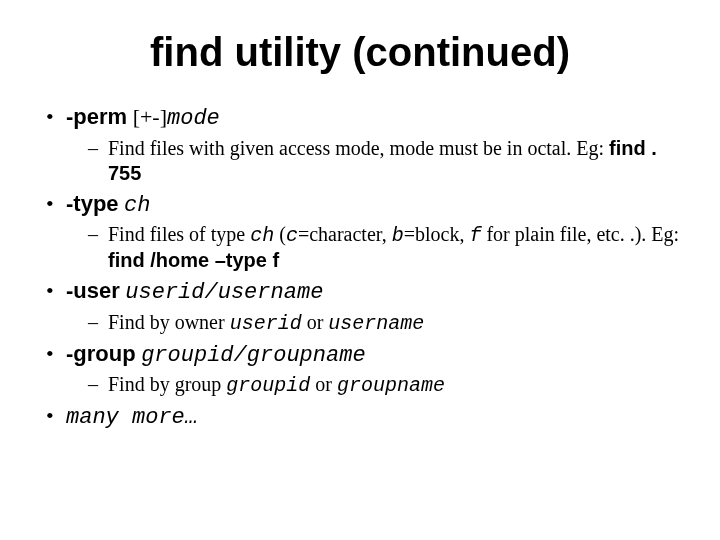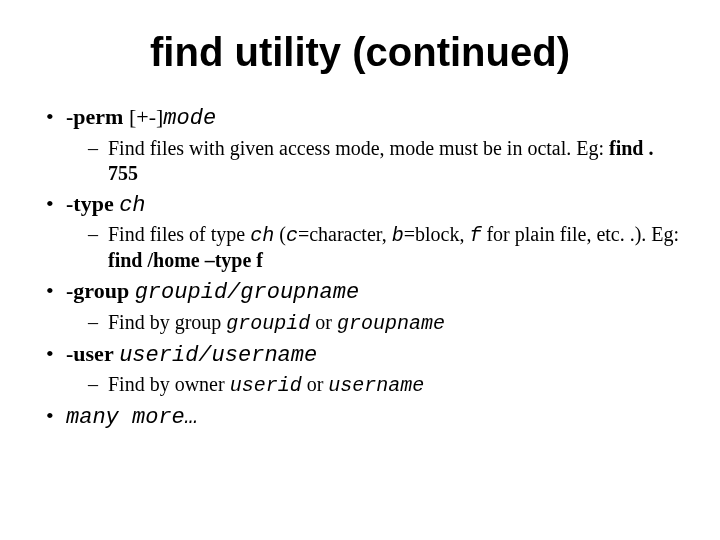--- a/index.html
+++ b/index.html
@@ -55,21 +55,21 @@
     font-size: 20px;
     line-height: 1.25;
   }
   ul.sub > li::before {
     content: "–";
     position: absolute;
     left: 0;
     top: 0;
   }
   .mono {
-    font-family: Liberation Serif, serif;
+    font-family: Liberation Sans, sans-serif;
     font-weight: bold;
   }
   .ital { font-style: italic; font-family: Liberation Mono, monospace; }
 </style>
 </head>
 <body>
 
 <div class="slide">
   <h1 class="title">find utility (continued)</h1>
 
@@ -87,33 +87,33 @@
     <li>
       <span class="mono">-type</span><span> </span><span class="ital">ch</span>
       <ul class="sub">
         <li>
           <span>Find files of type </span><span class="ital">ch</span><span> (</span><span class="ital">c</span><span>=character, </span><span class="ital">b</span><span>=block, </span><span class="ital">f</span><span> for plain file, etc. .). Eg: </span><span class="mono">find /home –type f</span>
         </li>
       </ul>
     </li>
 
     <li>
-      <span class="mono">-group</span><span> </span><span class="ital">groupid/groupname</span>
+      <span class="mono">-user</span><span> </span><span class="ital">userid/username</span>
       <ul class="sub">
         <li>
-          <span>Find by group </span><span class="ital">groupid</span><span> or </span><span class="ital">groupname</span>
+          <span>Find by owner </span><span class="ital">userid</span><span> or </span><span class="ital">username</span>
         </li>
       </ul>
     </li>
 
     <li>
-      <span class="mono">-user</span><span> </span><span class="ital">userid/username</span>
+      <span class="mono">-group</span><span> </span><span class="ital">groupid/groupname</span>
       <ul class="sub">
         <li>
-          <span>Find by owner </span><span class="ital">userid</span><span> or </span><span class="ital">username</span>
+          <span>Find by group </span><span class="ital">groupid</span><span> or </span><span class="ital">groupname</span>
         </li>
       </ul>
     </li>
 
 
     <li>
       <span class="ital">many more…</span>
     </li>
 
   </ul>

